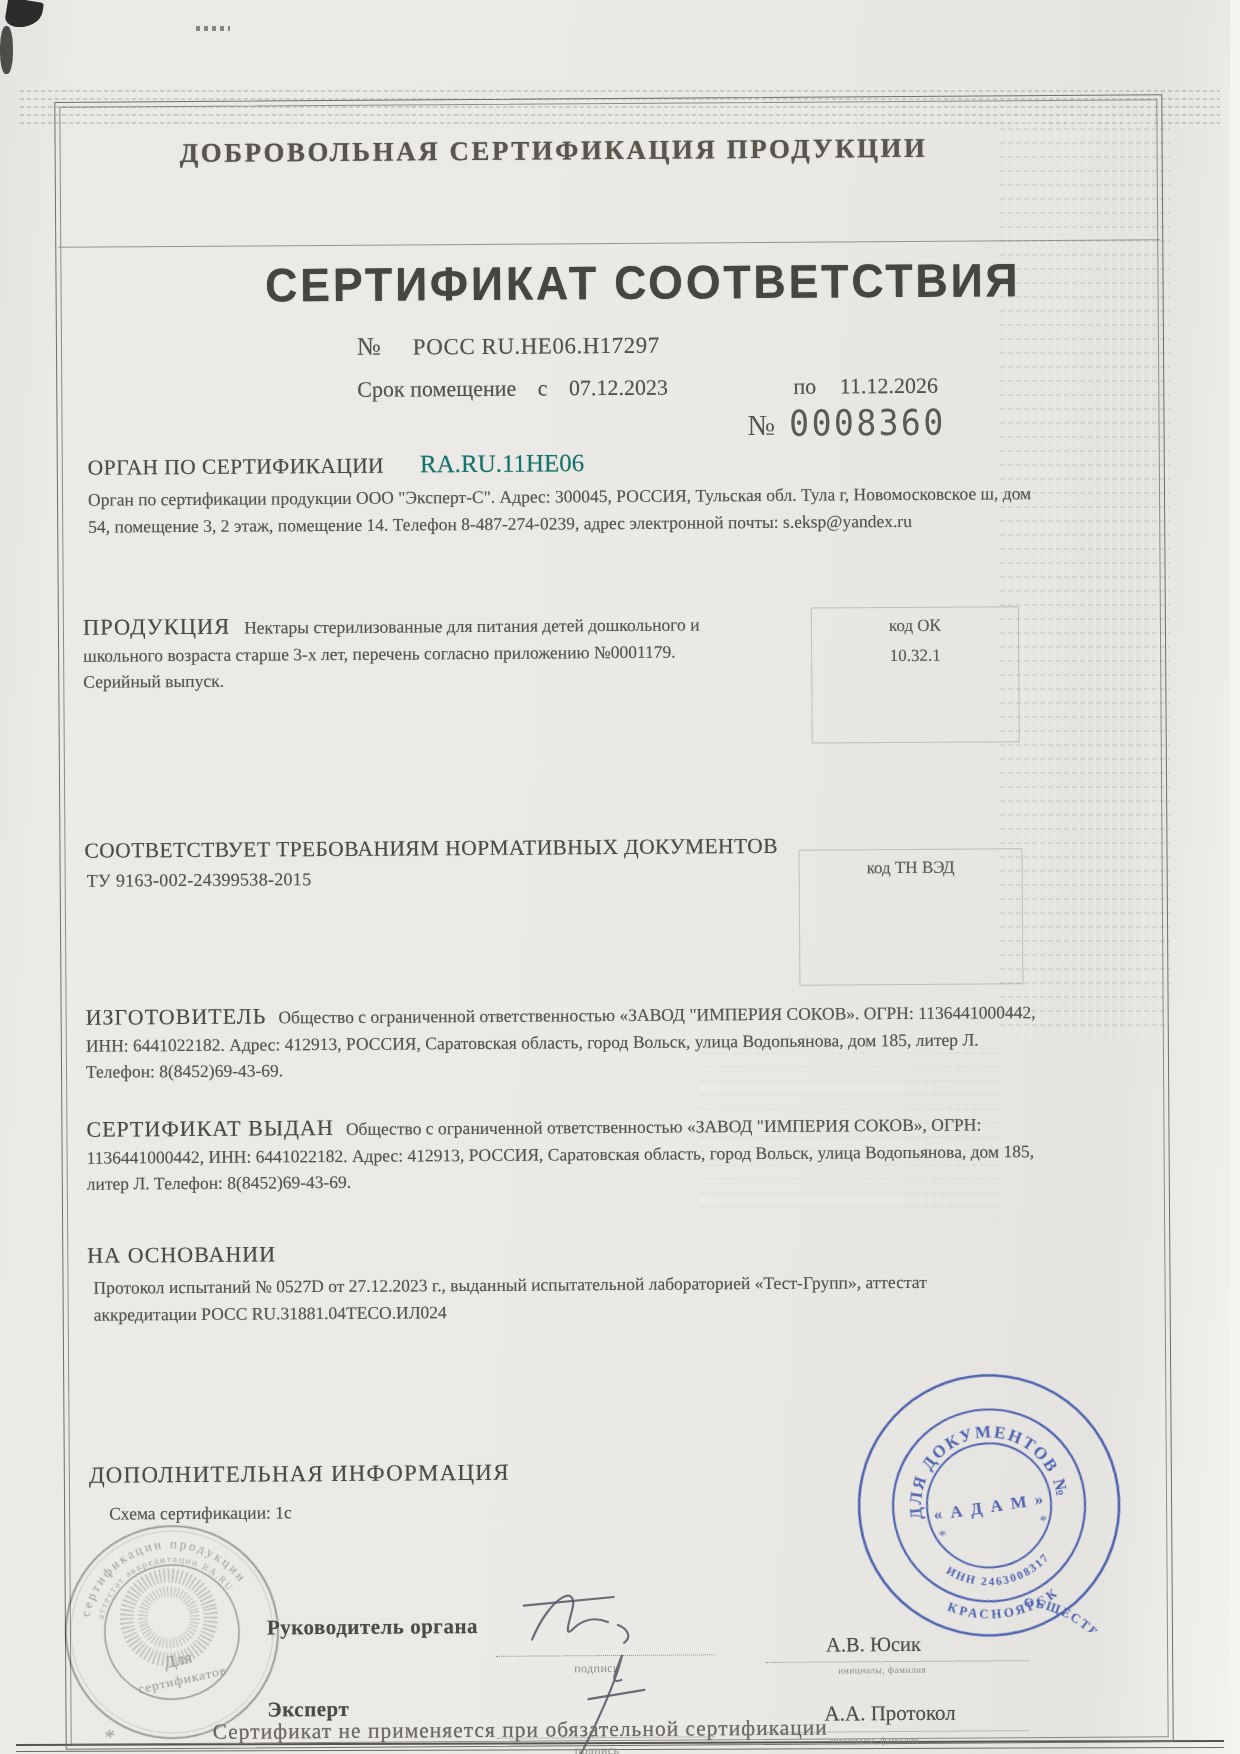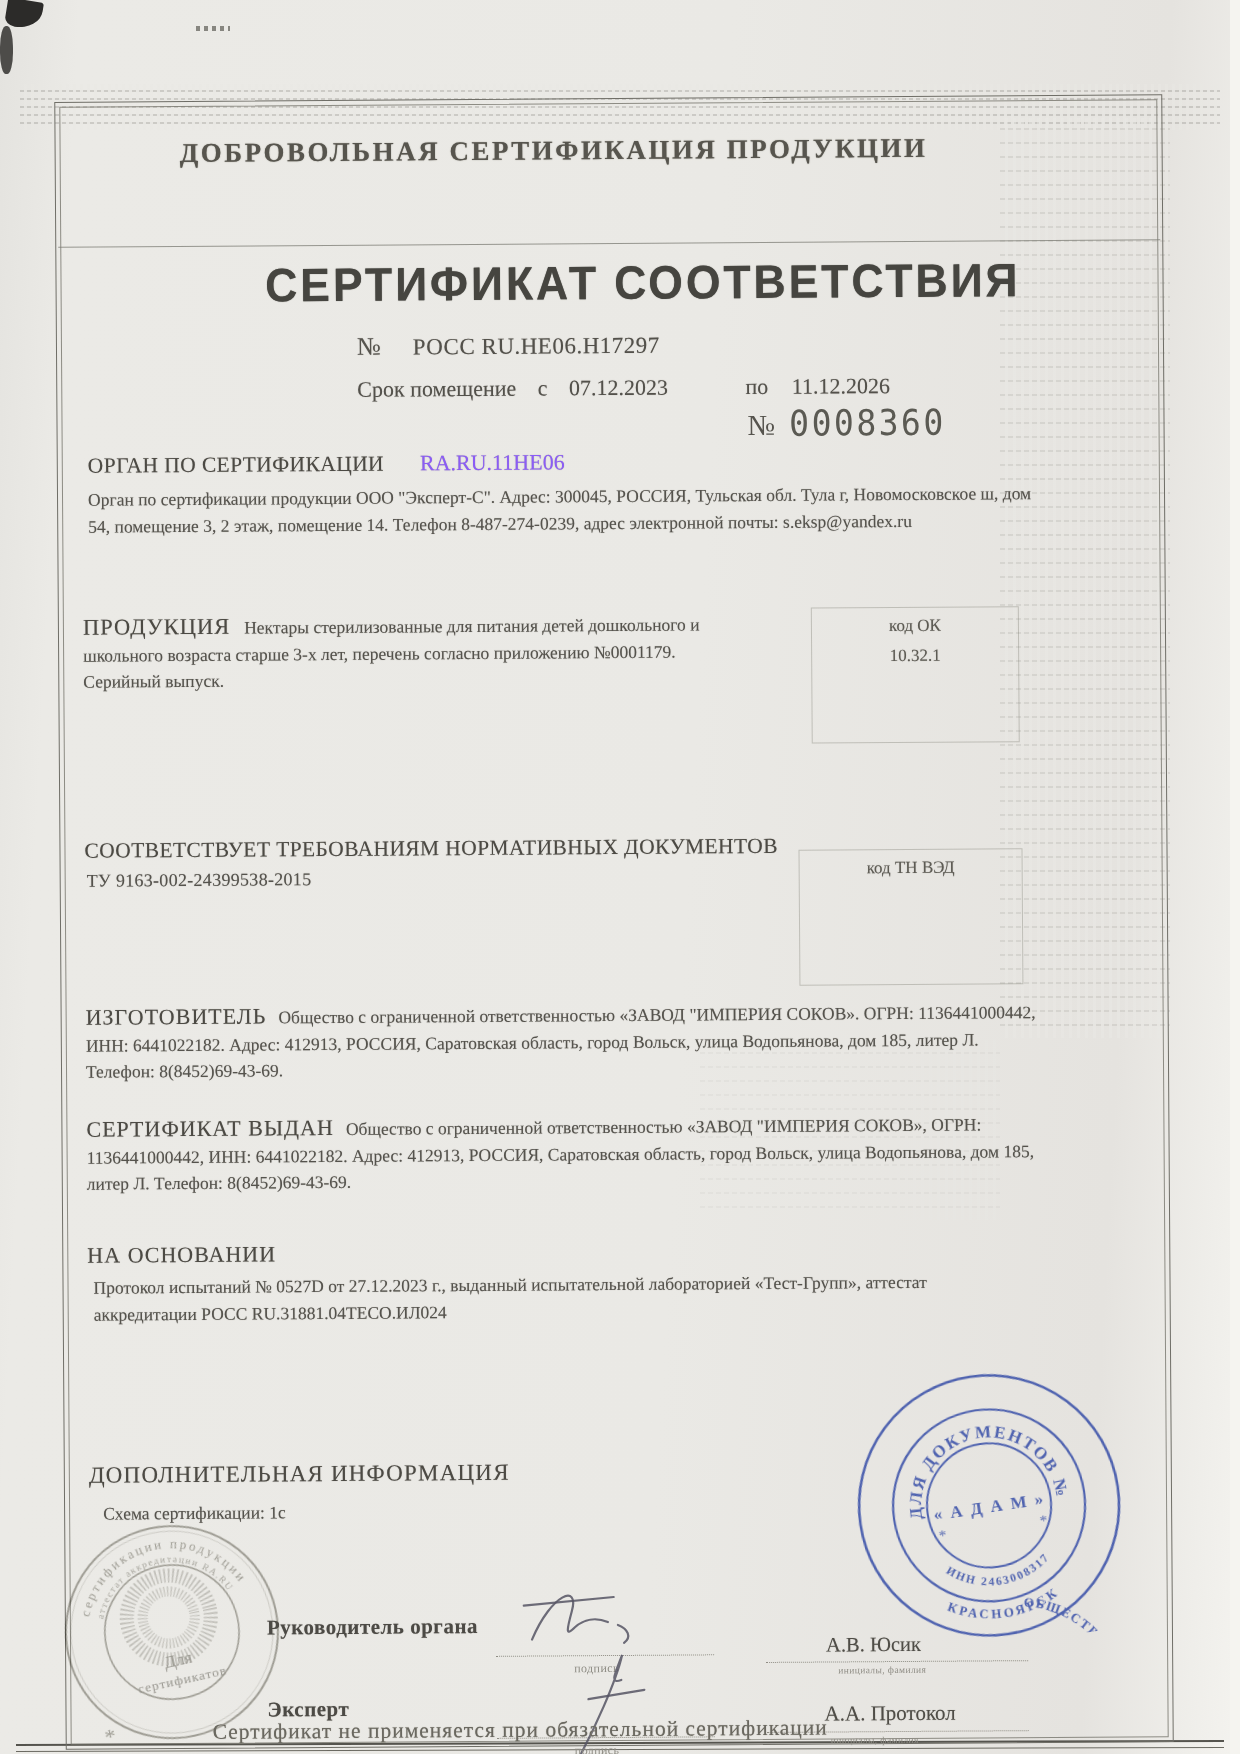--- a/index.html
+++ b/index.html
@@ -70,32 +70,32 @@
 
   <div class="abs" style="left:300px;top:232px;font-size:23px;color:#53514b;">
     <span class="num-sign soft">№</span>
     <span class="soft" style="margin-left:26px;letter-spacing:.5px;">РОСС RU.HE06.H17297</span>
   </div>
 
   <div class="abs" style="left:300px;top:276px;font-size:22px;color:#53514b;">
     <span class="soft">Срок помещение</span>
     <span class="soft" style="margin-left:16px;">с</span>
     <span class="soft" style="margin-left:16px;">07.12.2023</span>
-    <span class="soft" style="margin-left:72px;">по</span>
+    <span class="soft" style="margin-left:120px;">по</span>
     <span class="soft" style="margin-left:18px;">11.12.2026</span>
   </div>
 
   <div class="abs" style="left:690px;top:306px;">
     <span class="num-sign" style="font-size:29px;">№</span>
     <span class="blank-num" style="margin-left:10px;">0008360</span>
   </div>
 
   <div class="abs" style="left:30px;top:350px;">
     <span class="h soft">ОРГАН ПО СЕРТИФИКАЦИИ</span>
-    <span class="soft" style="font-size:22px;margin-left:32px;color:#8b5cf6;">RA.RU.11HE06</span>
+    <span class="soft" style="font-size:25px;margin-left:32px;color:#0f766e;">RA.RU.11HE06</span>
   </div>
   <div class="abs bodytxt soft" style="left:30px;top:384px;width:948px;">Орган по сертификации продукции ООО "Эксперт-С". Адрес: 300045, РОССИЯ, Тульская обл. Тула г, Новомосковское ш, дом 54, помещение 3, 2 этаж, помещение 14. Телефон 8-487-274-0239, адрес электронной почты: s.eksp@yandex.ru</div>
 
   <div class="abs" style="left:24px;top:512px;width:664px;">
     <span class="h soft" style="font-size:22.5px;letter-spacing:1px;">ПРОДУКЦИЯ</span>
     <span class="bodytxt soft" style="margin-left:10px;">Нектары стерилизованные для питания детей дошкольного и школьного возраста старше 3-х лет, перечень согласно приложению №0001179. Серийный выпуск.</span>
   </div>
   <div class="abs code-box" style="left:752px;top:510px;width:206px;height:134px;">
     <div class="abs code-label soft" style="top:8px;">код ОК</div>
     <div class="abs code-label soft" style="top:38px;">10.32.1</div>
@@ -114,21 +114,21 @@
 
   <div class="abs" style="left:24px;top:1014px;width:960px;">
     <span class="h soft" style="font-size:22px;letter-spacing:1px;">СЕРТИФИКАТ ВЫДАН</span>
     <span class="bodytxt soft" style="margin-left:8px;">Общество с ограниченной ответственностью «ЗАВОД "ИМПЕРИЯ СОКОВ», ОГРН: 1136441000442, ИНН: 6441022182. Адрес: 412913, РОССИЯ, Саратовская область, город Вольск, улица Водопьянова, дом 185, литер Л. Телефон: 8(8452)69-43-69.</span>
   </div>
 
   <div class="abs h soft" style="left:24px;top:1140px;font-size:22px;letter-spacing:1px;">НА ОСНОВАНИИ</div>
   <div class="abs bodytxt soft" style="left:30px;top:1172px;width:905px;">Протокол испытаний № 0527D от 27.12.2023 г., выданный испытательной лабораторией «Тест-Групп», аттестат аккредитации РОСС RU.31881.04ТЕСО.ИЛ024</div>
 
   <div class="abs h soft" style="left:24px;top:1360px;font-size:23px;letter-spacing:1.2px;">ДОПОЛНИТЕЛЬНАЯ ИНФОРМАЦИЯ</div>
-  <div class="abs bodytxt soft" style="left:38px;top:1398px;">Схема сертификации: 1с</div>
+  <div class="abs bodytxt soft" style="left:44px;top:1398px;">Схема сертификации: 1с</div>
 
   <svg class="abs stamp" style="left:-12px;top:1412px;transform:rotate(-12deg);opacity:.8;" width="236" height="236" viewBox="0 0 236 236">
     <g fill="none" stroke="#8b897f">
       <circle cx="118" cy="118" r="106" stroke-width="2"></circle>
       <circle cx="118" cy="118" r="101" stroke-width=".8" opacity=".5"></circle>
       <circle cx="118" cy="118" r="67" stroke-width="1.5"></circle>
       <circle cx="118" cy="103" r="42" stroke-width="14" stroke-dasharray="1.6 2.6" opacity=".55"></circle>
       <circle cx="118" cy="103" r="26" stroke-width="10" stroke-dasharray="1.2 2.2" opacity=".5"></circle>
     </g>
     <defs>

